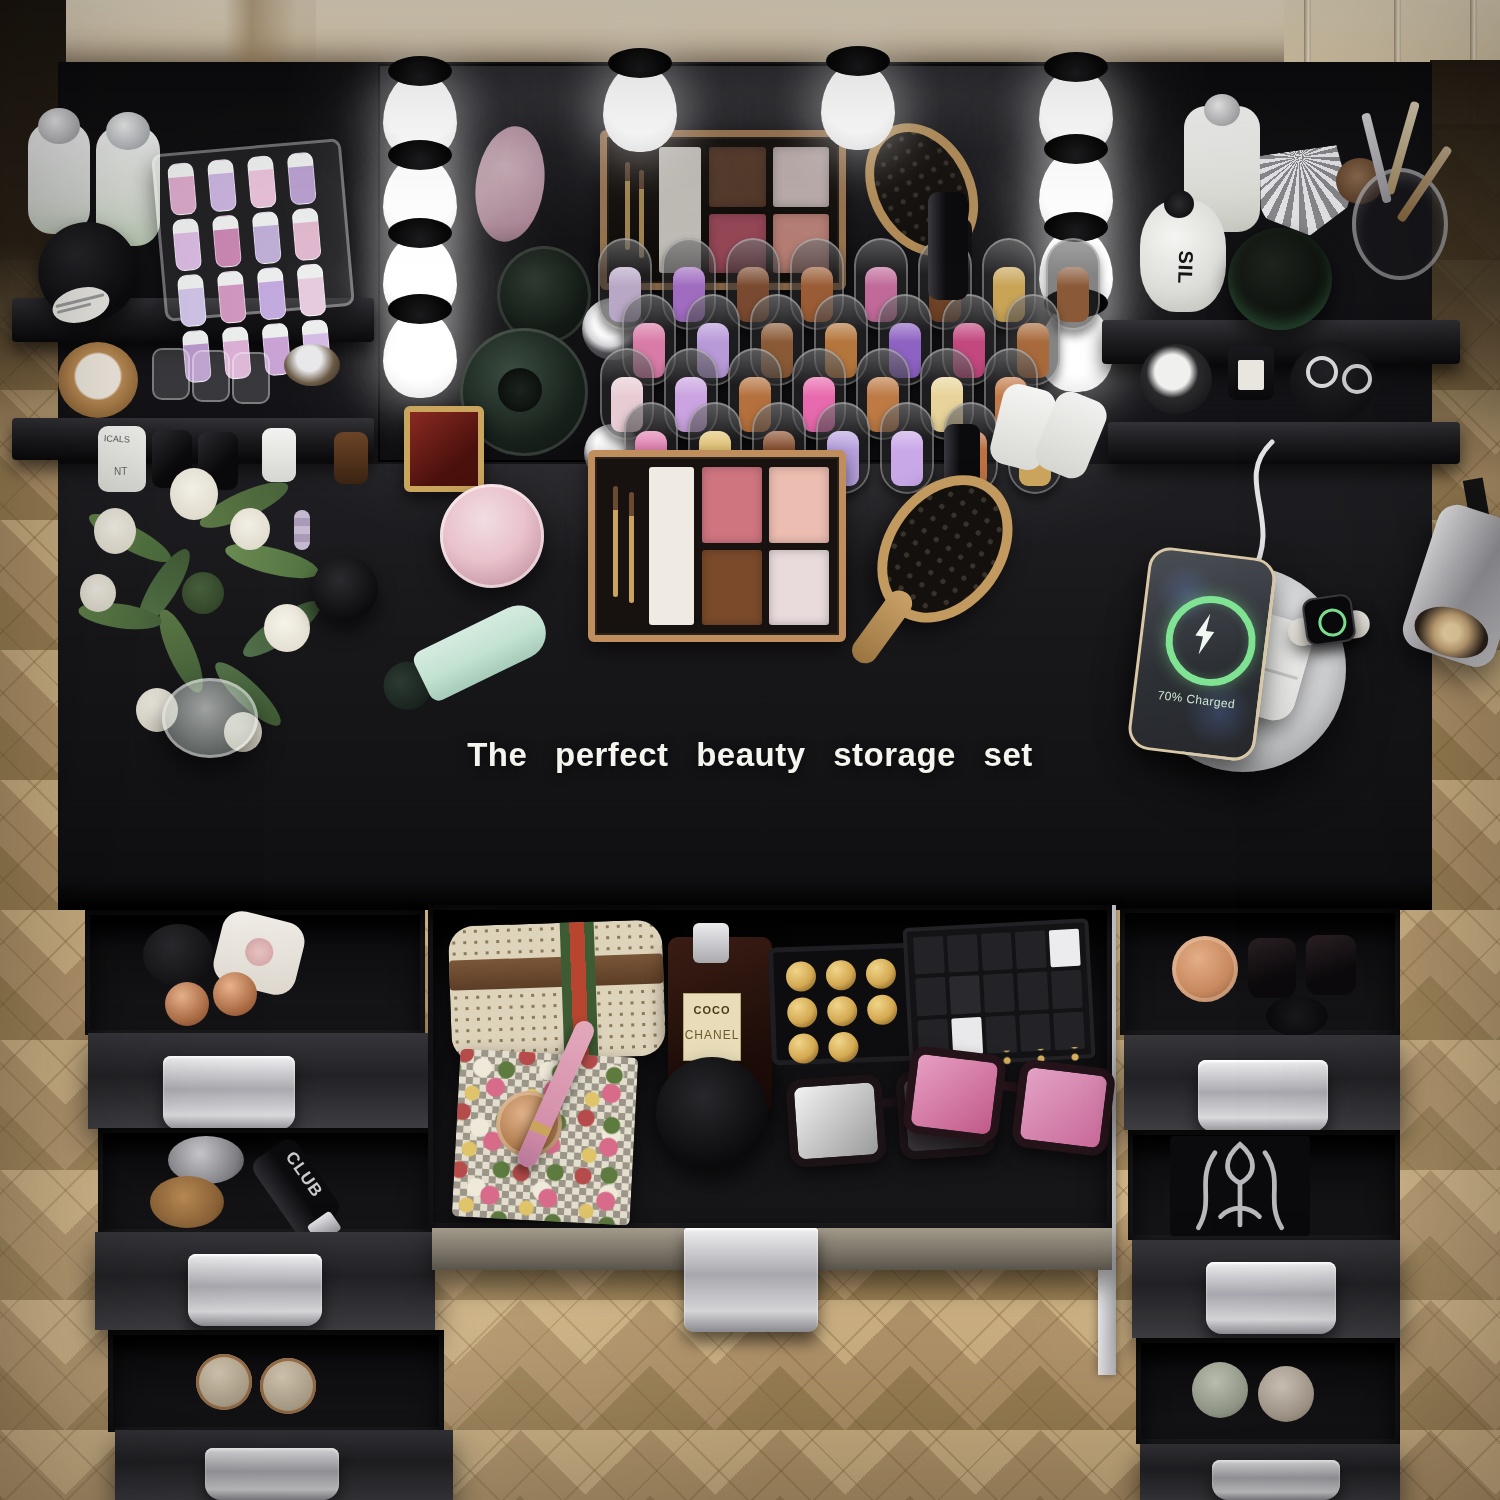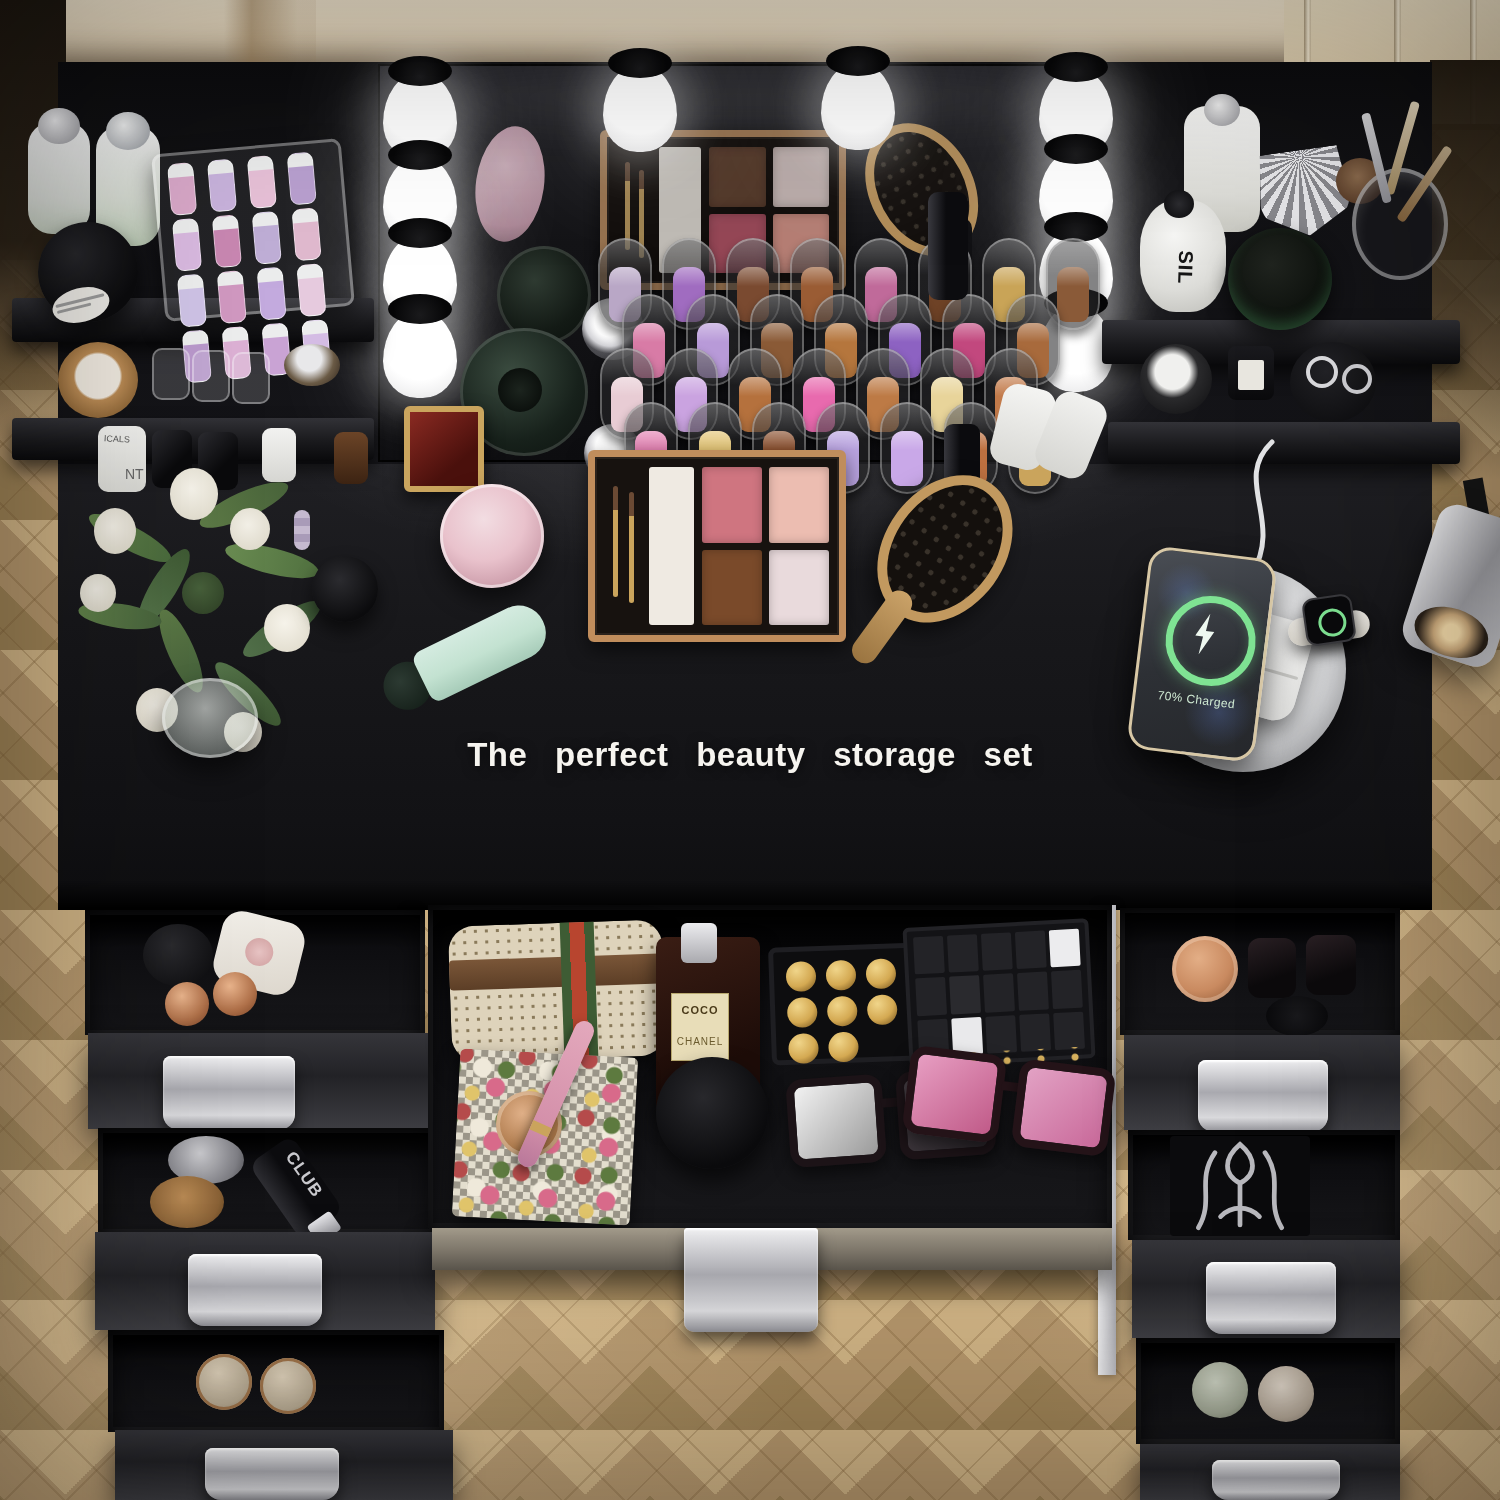--- a/index.html
+++ b/index.html
@@ -254,21 +254,21 @@
 
     <div class="abs jar" style="left:58px;top:342px;width:80px;height:76px;
          background:radial-gradient(circle at 50% 45%,#efe9df 38%,#b98a54 42%,#8f6738 75%,#6b4a26)"></div>
     <div class="abs" style="left:152px;top:348px;width:34px;height:48px;border-radius:10px;background:rgba(235,235,240,.18);border:2px solid rgba(255,255,255,.35)"></div>
     <div class="abs" style="left:192px;top:350px;width:34px;height:48px;border-radius:10px;background:rgba(235,235,240,.18);border:2px solid rgba(255,255,255,.35)"></div>
     <div class="abs" style="left:232px;top:352px;width:34px;height:48px;border-radius:10px;background:rgba(235,235,240,.18);border:2px solid rgba(255,255,255,.35)"></div>
     <div class="abs jar" style="left:284px;top:344px;width:56px;height:42px;background:radial-gradient(circle at 45% 35%,#e8e8ea 30%,#6b5b46 60%,#2a2018)"></div>
 
     <div class="abs" style="left:98px;top:426px;width:48px;height:66px;border-radius:10px;background:linear-gradient(180deg,#f1f1ee,#d9d9d4)">
       <span style="position:absolute;left:6px;top:8px;font-size:9px;color:#555;transform:rotate(3deg)">ICALS</span>
-      <span style="position:absolute;left:27px;top:40px;font-size:14px;color:#666">NT</span>
+      <span style="position:absolute;left:16px;top:40px;font-size:10px;color:#666">NT</span>
     </div>
     <div class="abs" style="left:152px;top:430px;width:40px;height:58px;border-radius:9px;background:linear-gradient(135deg,#2c2c31,#0a0a0c 60%)"></div>
     <div class="abs" style="left:198px;top:432px;width:40px;height:58px;border-radius:9px;background:linear-gradient(135deg,#2c2c31,#0a0a0c 60%)"></div>
     <div class="abs" style="left:262px;top:428px;width:34px;height:54px;border-radius:9px;background:linear-gradient(180deg,#f2f2f0,#d6d6d2)"></div>
     <div class="abs" style="left:334px;top:432px;width:34px;height:52px;border-radius:9px;background:linear-gradient(180deg,#6b4427,#3c2312)"></div>
   </div>
 
   <div class="layer">
     <div class="shelf-board" style="left:1102px;top:320px;width:358px;height:44px"></div>
     <div class="shelf-board" style="left:1108px;top:422px;width:352px;height:42px"></div>
@@ -558,26 +558,26 @@
     <div class="handle" style="left:205px;top:1448px;width:134px;height:52px"></div>
 
     <div class="drawer-open" style="left:428px;top:905px;width:684px;height:323px">
       <div class="abs" style="left:22px;top:18px;width:214px;height:136px;border-radius:26px;transform:rotate(-2deg);
            background:radial-gradient(circle,#8a7a5a 1.4px,transparent 2px) 0 0/11px 11px,var(--bag_beige,#ded3bb);
            box-shadow:0 10px 22px rgba(0,0,0,.55)">
         <i style="position:absolute;left:0;top:34px;width:100%;height:30px;background:linear-gradient(180deg,#7a5638,#5c3e26);border-radius:4px"></i>
         <i style="position:absolute;left:112px;top:0;width:34px;height:100%;background:linear-gradient(90deg,var(--stripe_green,#3e5c34) 0 28%,var(--stripe_red,#b8452f) 28% 72%,var(--stripe_green,#3e5c34) 72%)"></i>
       </div>
 
-      <div class="abs" style="left:228px;top:32px;width:104px;height:176px;border-radius:10px;
+      <div class="abs" style="left:240px;top:32px;width:104px;height:176px;border-radius:10px;
            background:linear-gradient(160deg,#3a1d14,#1d0c08 70%);box-shadow:0 10px 20px rgba(0,0,0,.6)">
         <i style="position:absolute;left:25px;top:-14px;width:36px;height:40px;background:linear-gradient(#ececef,#a9a9ae);border-radius:6px"></i>
         <div style="position:absolute;left:15px;top:56px;width:56px;height:66px;background:#e8ddb8;border:1px solid #b9a96f;text-align:center">
           <span style="display:block;margin-top:10px;font-size:11px;letter-spacing:1px;color:#4a3a1a;font-weight:700">COCO</span>
-          <span style="display:block;margin-top:20px;font-size:10px;letter-spacing:1px;color:#6b5b2e">CHANEL</span>
+          <span style="display:block;margin-top:12px;font-size:12px;letter-spacing:1px;color:#6b5b2e">CHANEL</span>
         </div>
       </div>
 
       <div class="abs" style="left:342px;top:40px;width:152px;height:118px;border-radius:8px;transform:rotate(-2deg);
            background:#0d0d0f;border:5px solid #1e1e22;display:flex;flex-wrap:wrap;gap:6px 10px;
            padding:10px 12px;box-sizing:border-box">
 
       <div style="width: 30px; height: 30px; border-radius: 50%; background: radial-gradient(circle at 35% 30%,#f0d58a,var(--c,#d4a952) 55%,#6b4a17); --c: #d4a952;"></div>
           <div style="width: 30px; height: 30px; border-radius: 50%; background: radial-gradient(circle at 35% 30%,#f0d58a,var(--c,#d4a952) 55%,#6b4a17); --c: #d4a952;"></div>
           <div style="width: 30px; height: 30px; border-radius: 50%; background: radial-gradient(circle at 35% 30%,#f0d58a,var(--c,#d4a952) 55%,#6b4a17); --c: #d4a952;"></div>

